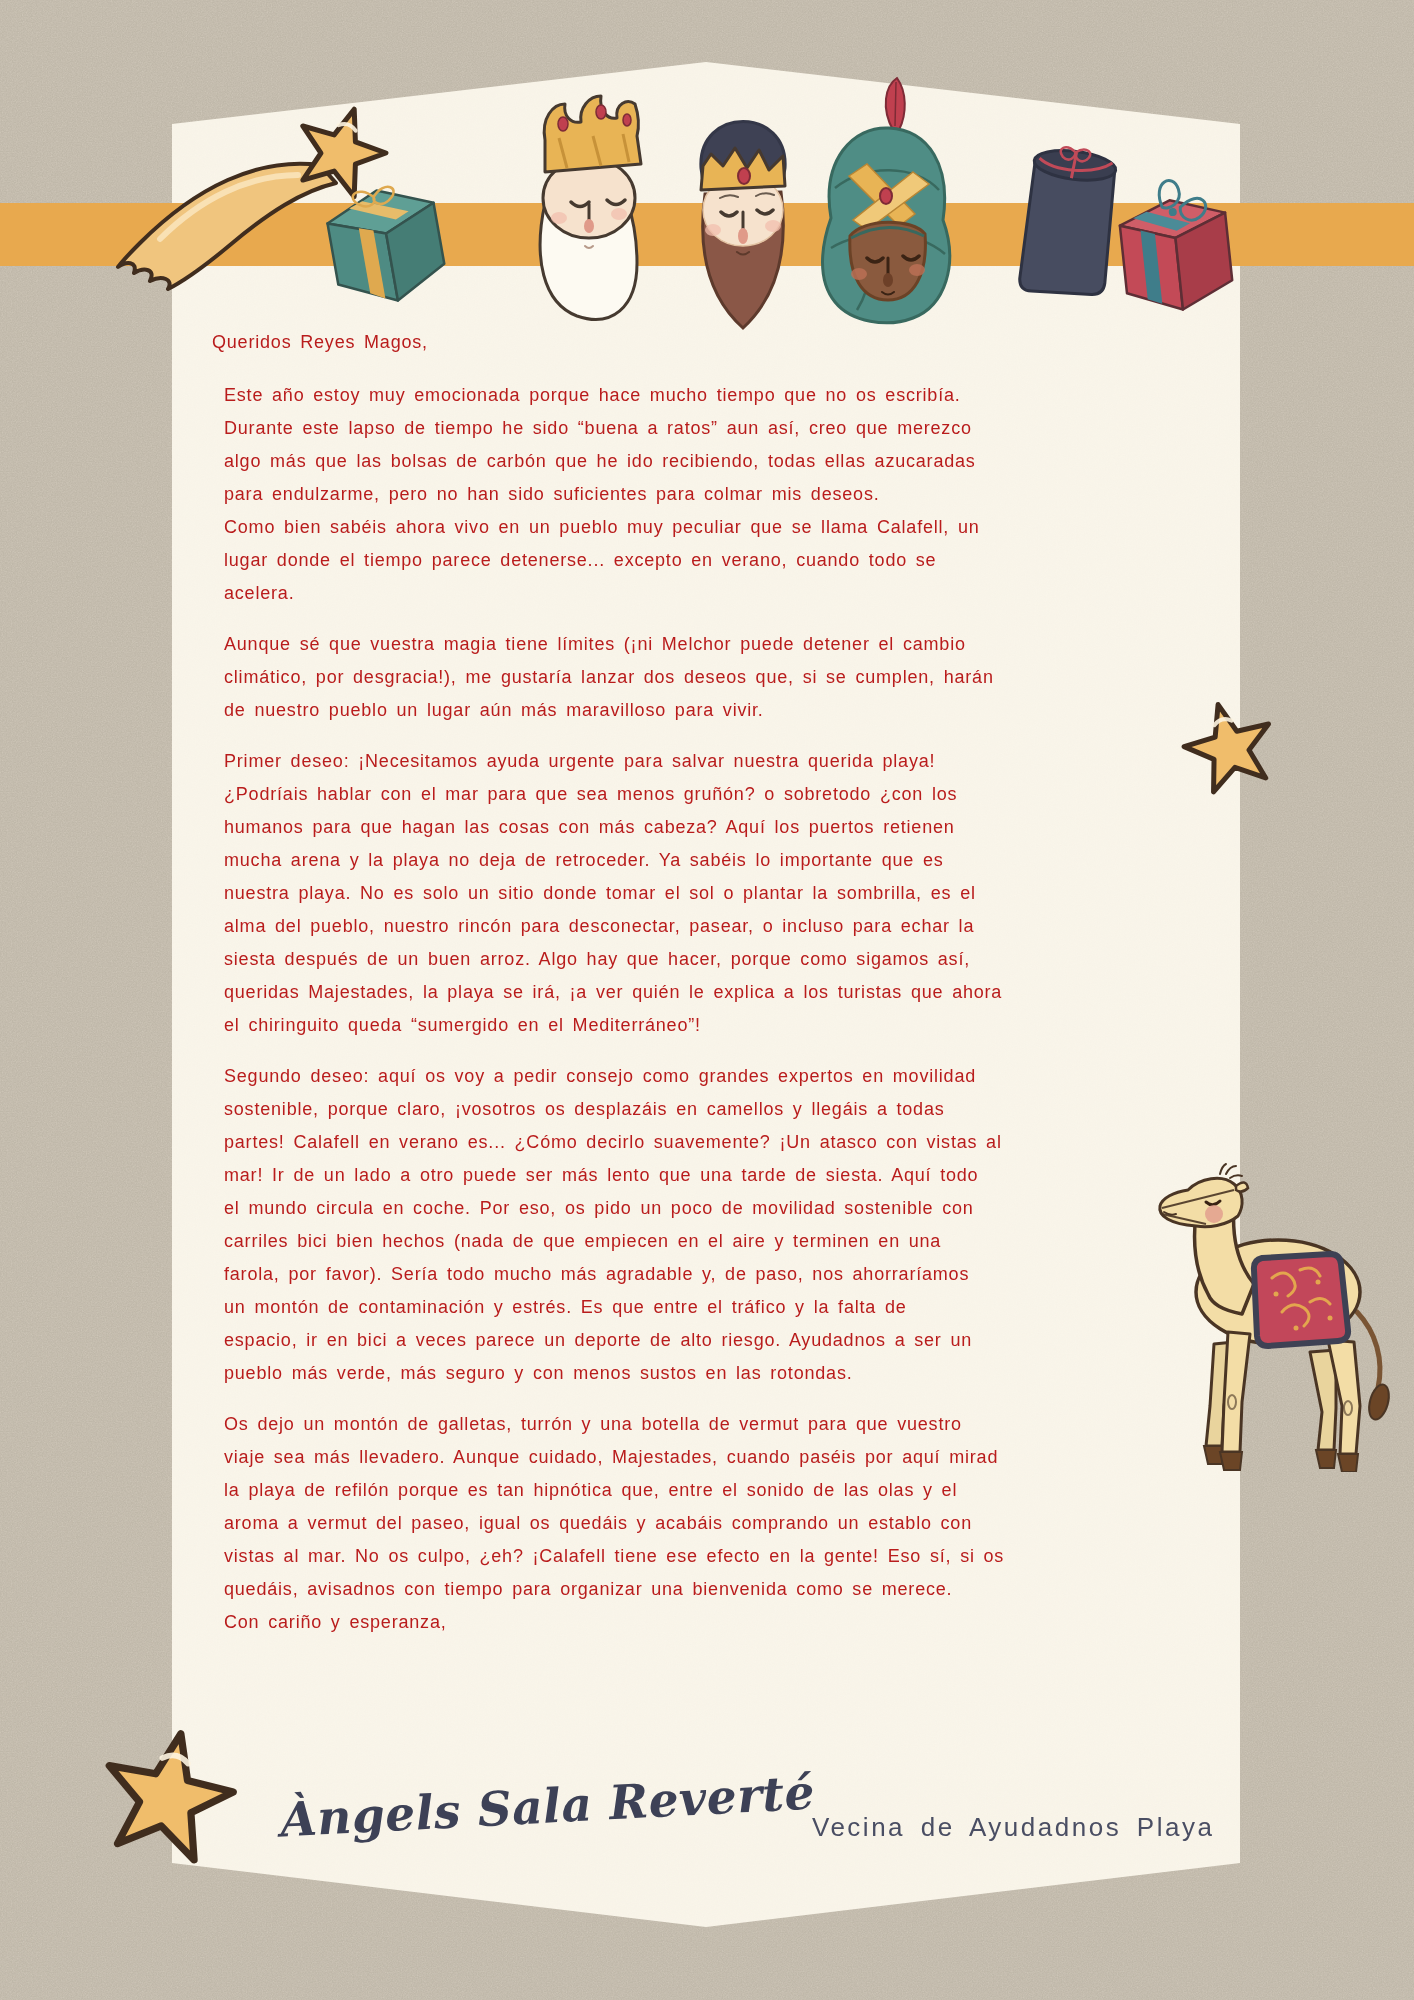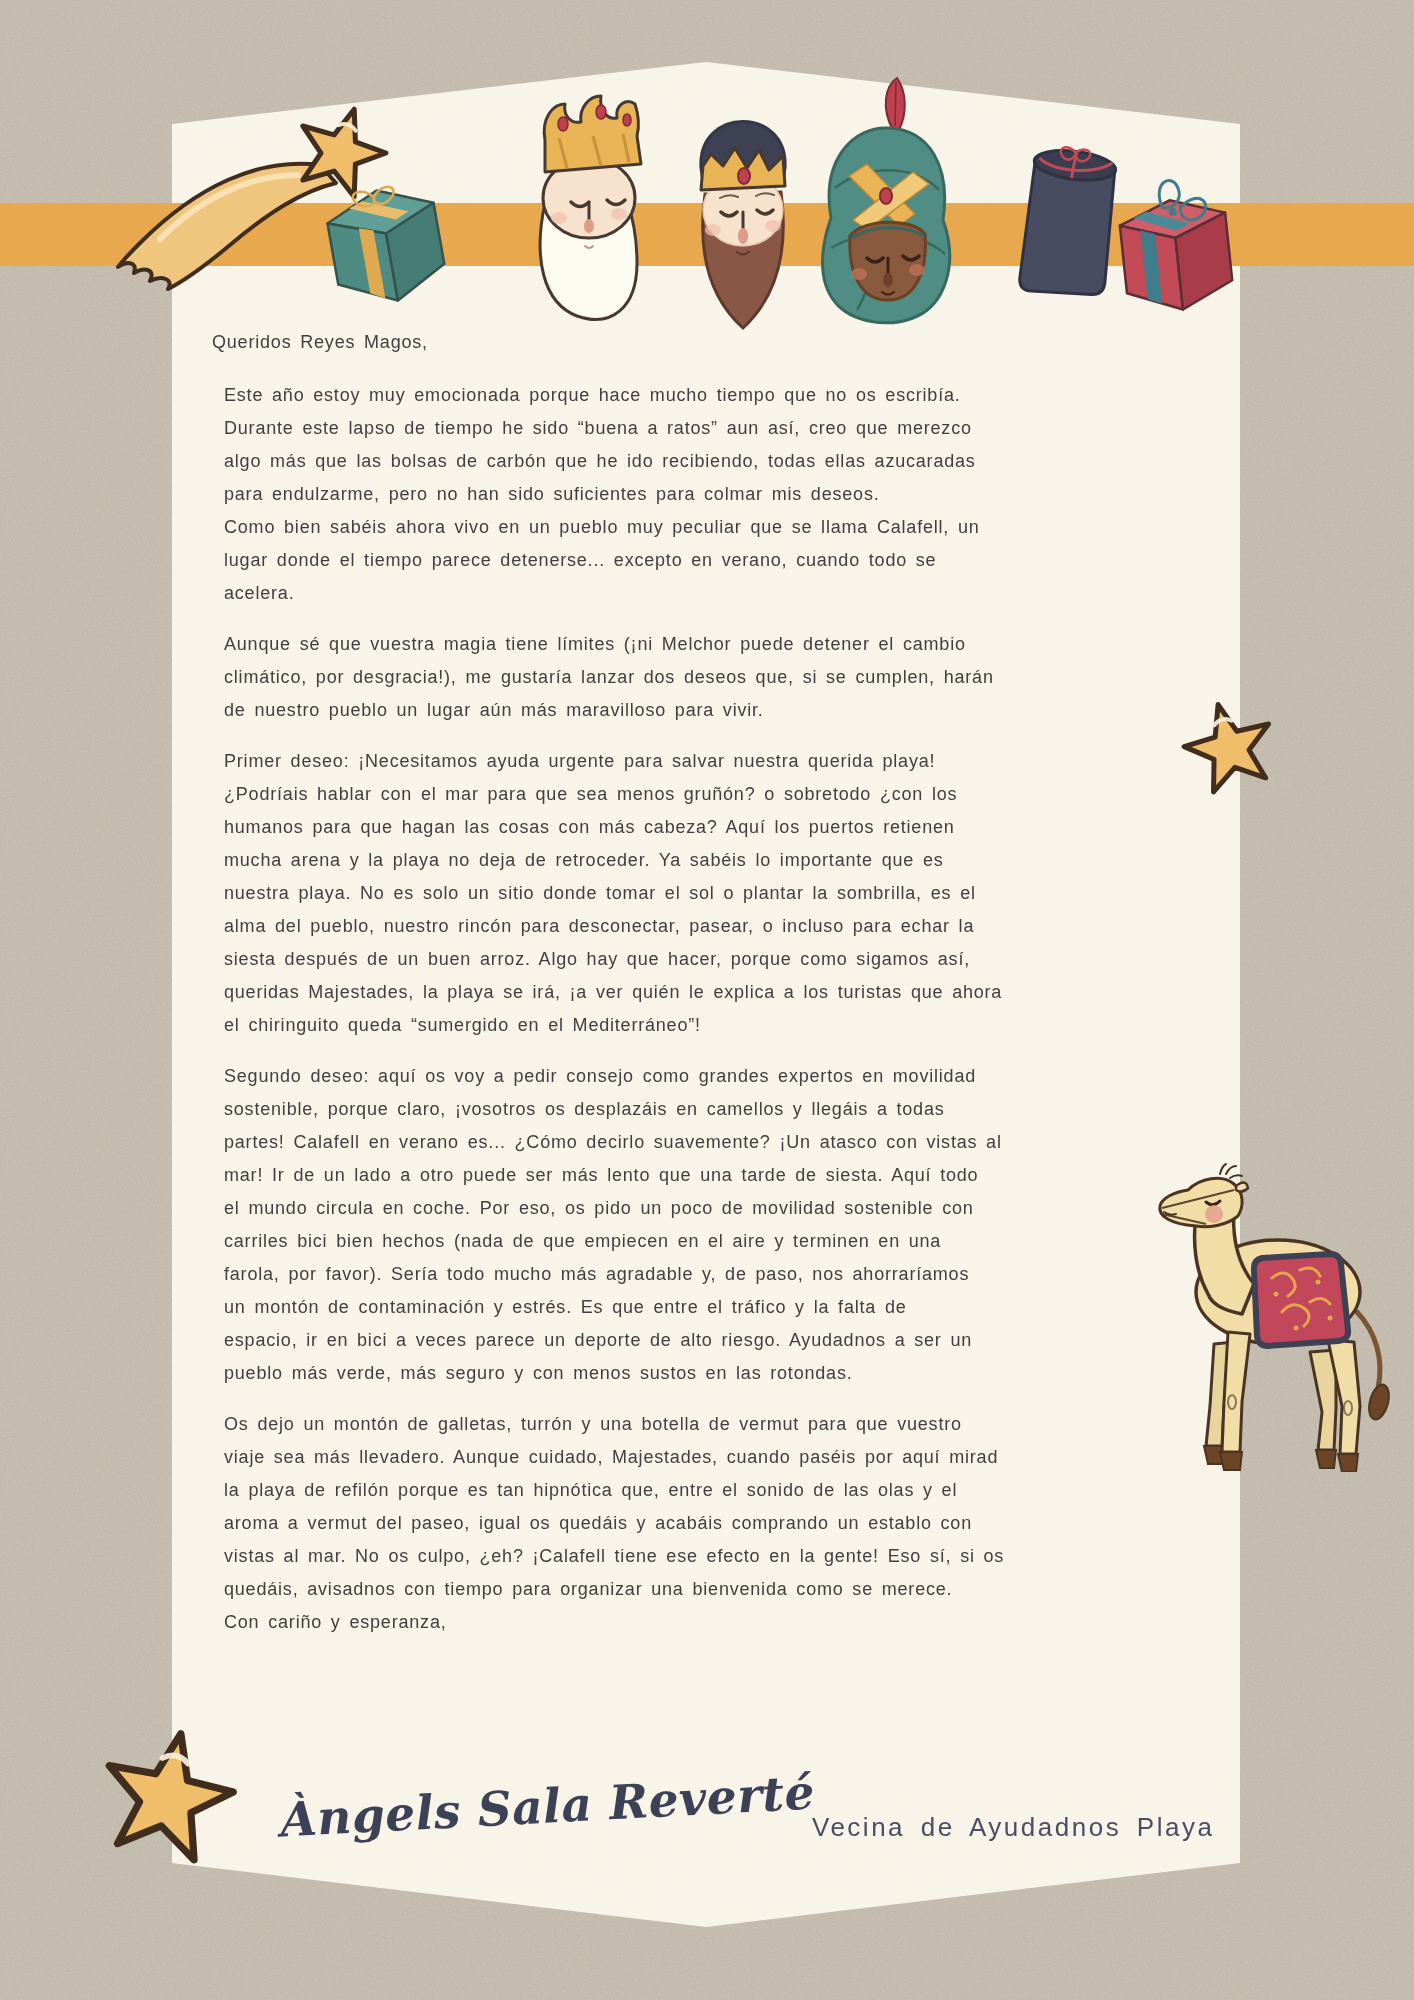--- a/index.html
+++ b/index.html
@@ -14,21 +14,21 @@
     background:#fbf7ec;
     clip-path:polygon(534px 0px, 1068px 62px, 1068px 1801px, 534px 1865px, 0px 1801px, 0px 62px);
   }
   .band{
     position:absolute; left:0; top:203px; width:1414px; height:63px;
     background:#e8a94e;
   }
   .deco{position:absolute;}
   .letter{
     position:absolute; left:212px; top:326px; width:1000px;
-    color:#404040; font-size:18px; line-height:33px;
+    color:#b91c1c; font-size:18px; line-height:33px;
     letter-spacing:0.8px; word-spacing:3px;
   }
   .salutation{margin:0 0 20px 0; white-space:pre-line;}
   .para{margin:0 0 18px 12px; white-space:pre-line;}
   .sig-name{
     position:absolute; left:280px; top:1780px; width:480px;
     font-family:"DejaVu Serif", serif; font-style:italic; font-weight:600;
     font-size:47px; color:#3d4156; transform:rotate(-3deg);
     letter-spacing:0.5px; white-space:nowrap;
   }

